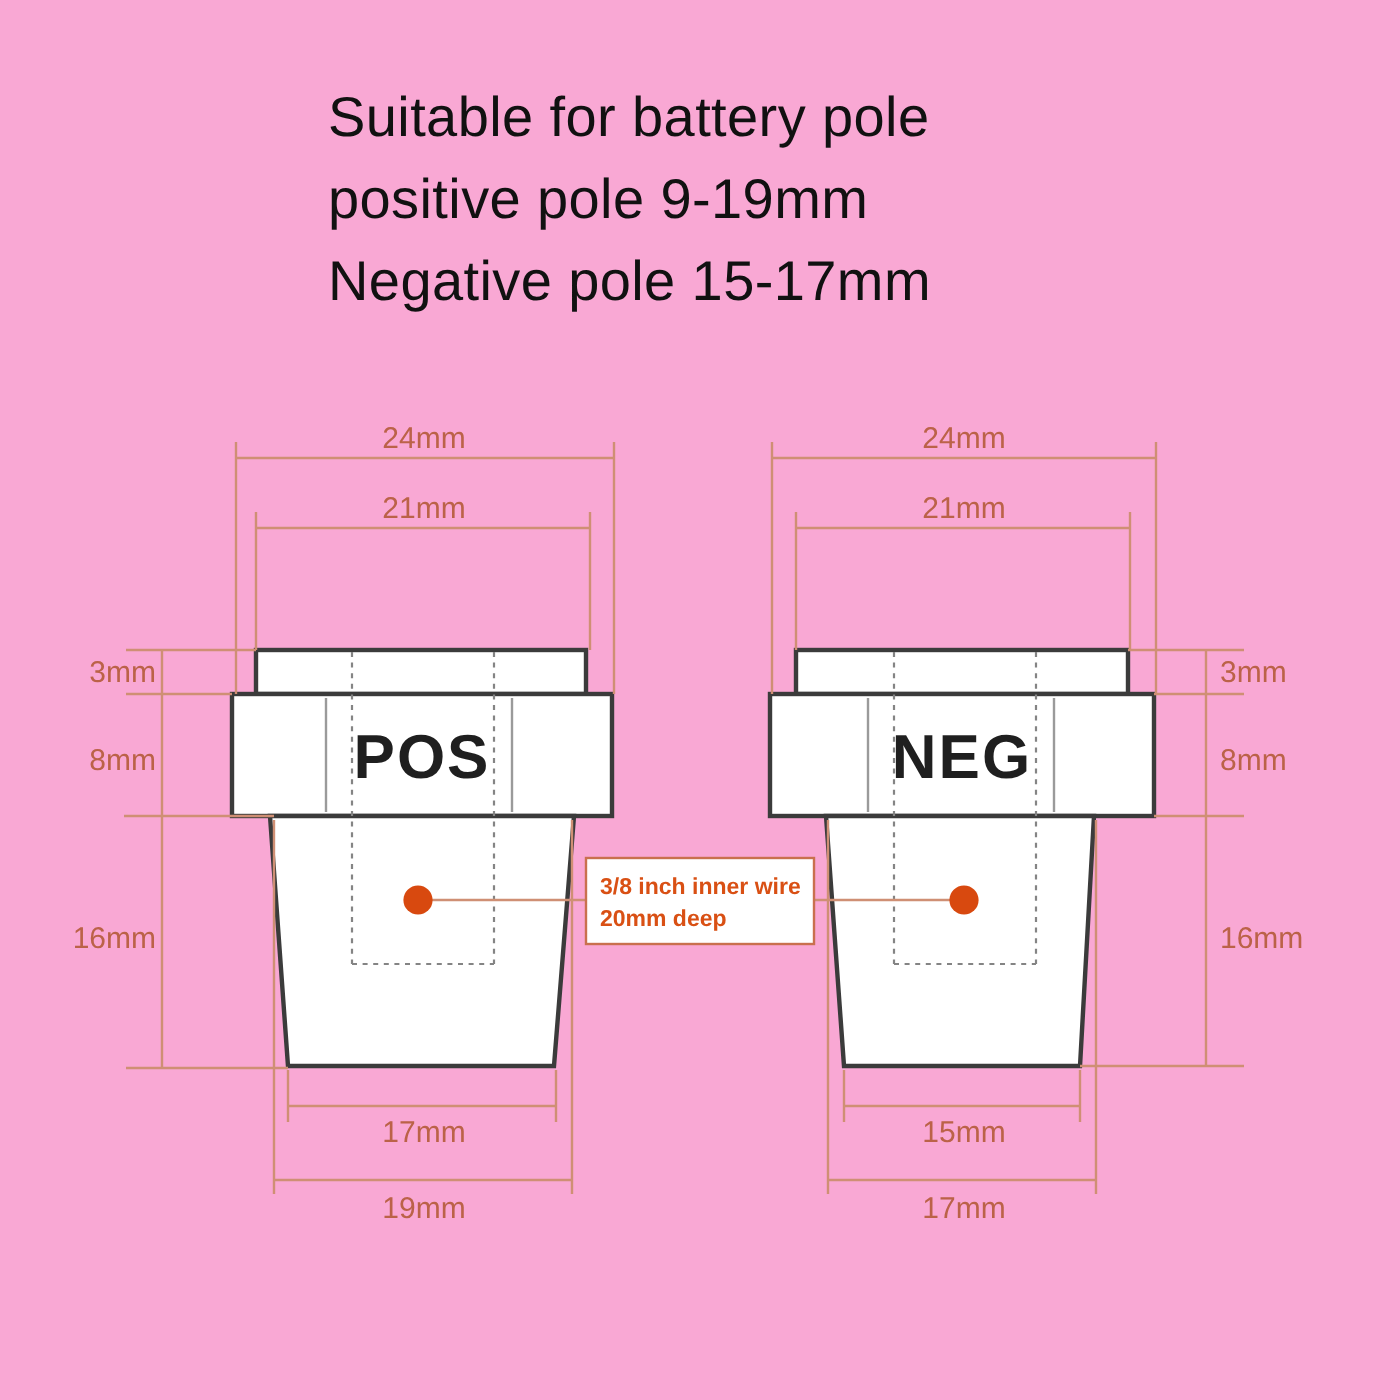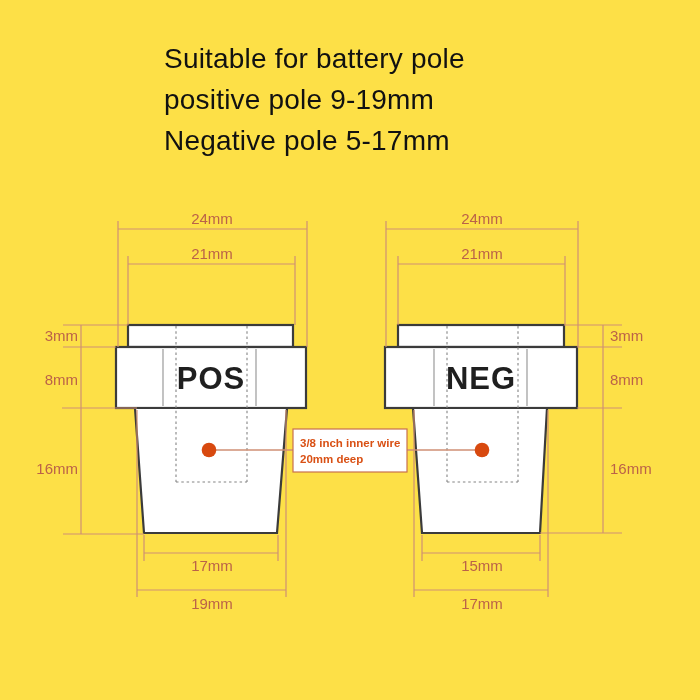--- a/index.html
+++ b/index.html
@@ -4,21 +4,21 @@
 <style>
   html, body {
     margin: 0;
     padding: 0;
     background: #ffffff;
   }
   .canvas {
     position: relative;
     width: 700px;
     height: 700px;
-    background: #fde047;
+    background: #f9a8d4;
     overflow: hidden;
     font-family: "Liberation Sans", sans-serif;
   }
   .title-block {
     position: absolute;
     left: 164px;
     top: 38px;
     color: #111111;
     font-size: 28px;
     line-height: 41px;
@@ -80,21 +80,21 @@
   }
 </style>
 </head>
 <body>
 
 <div class="canvas">
 
   <div class="title-block">
     <div>Suitable for battery pole</div>
     <div>positive pole 9-19mm</div>
-    <div>Negative pole 5-17mm</div>
+    <div>Negative pole 15-17mm</div>
   </div>
 
   <svg class="diagram-svg" width="700" height="700" viewBox="0 0 700 700">
 
     <g>
       <rect class="outline" x="128" y="325" width="165" height="22"></rect>
       <rect class="outline" x="116" y="347" width="190" height="61"></rect>
       <line class="facet-line" x1="163" y1="349" x2="163" y2="406"></line>
       <line class="facet-line" x1="256" y1="349" x2="256" y2="406"></line>
       <path class="outline" d="M135,408 L287,408 L277,533 L144,533 Z"></path>

